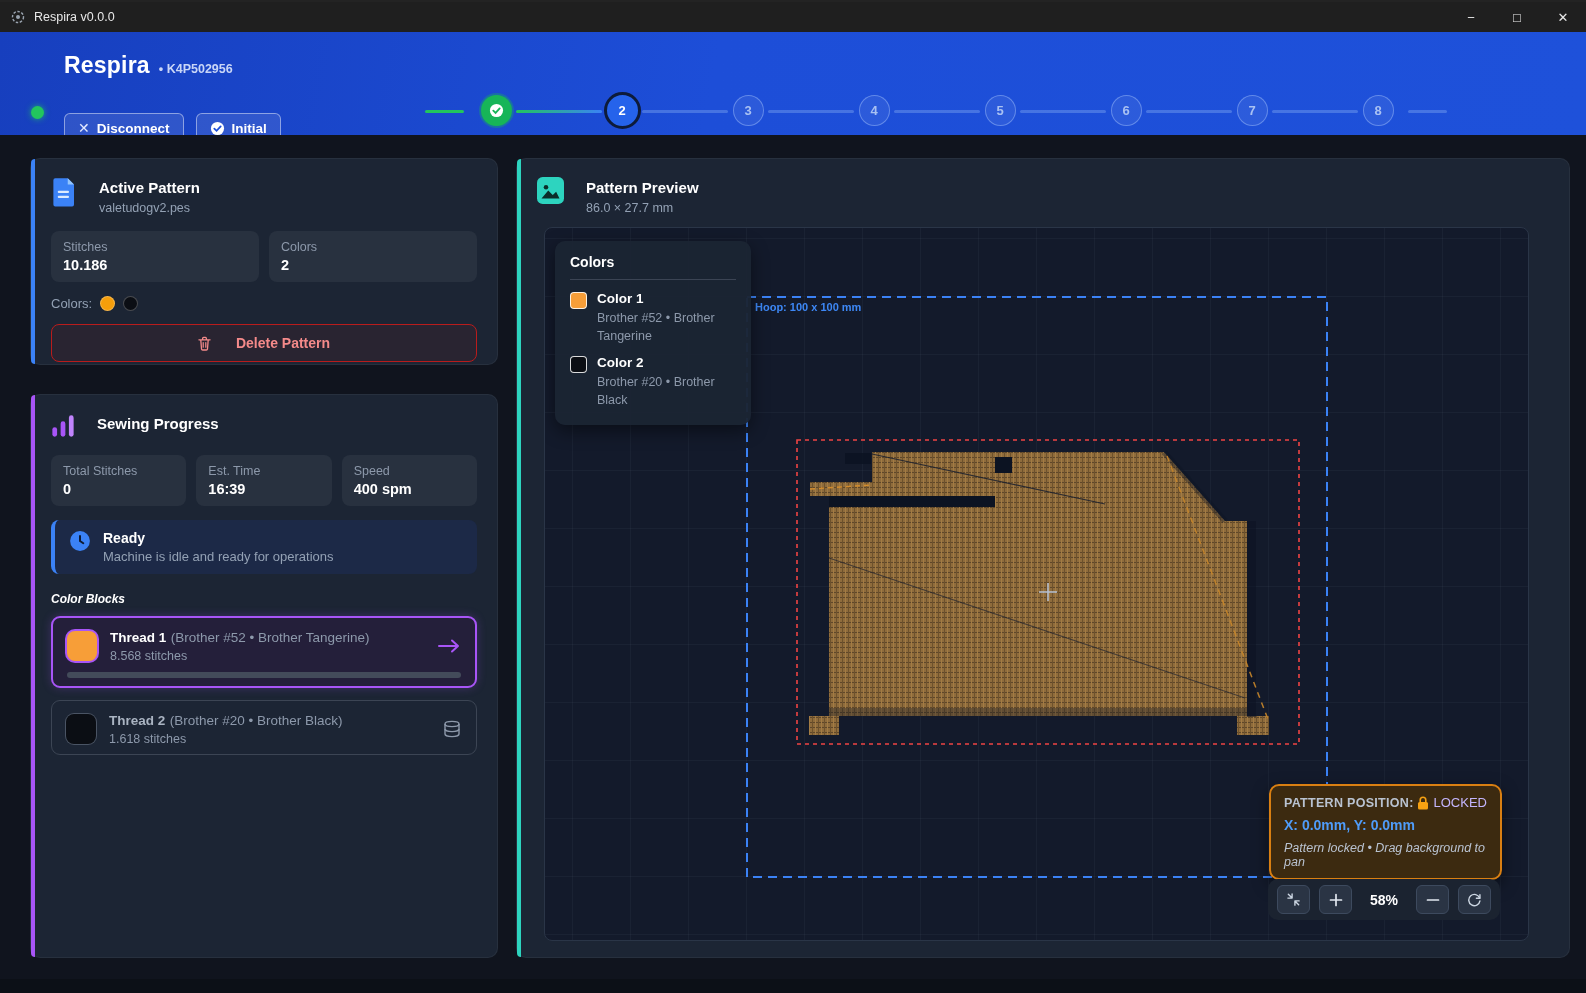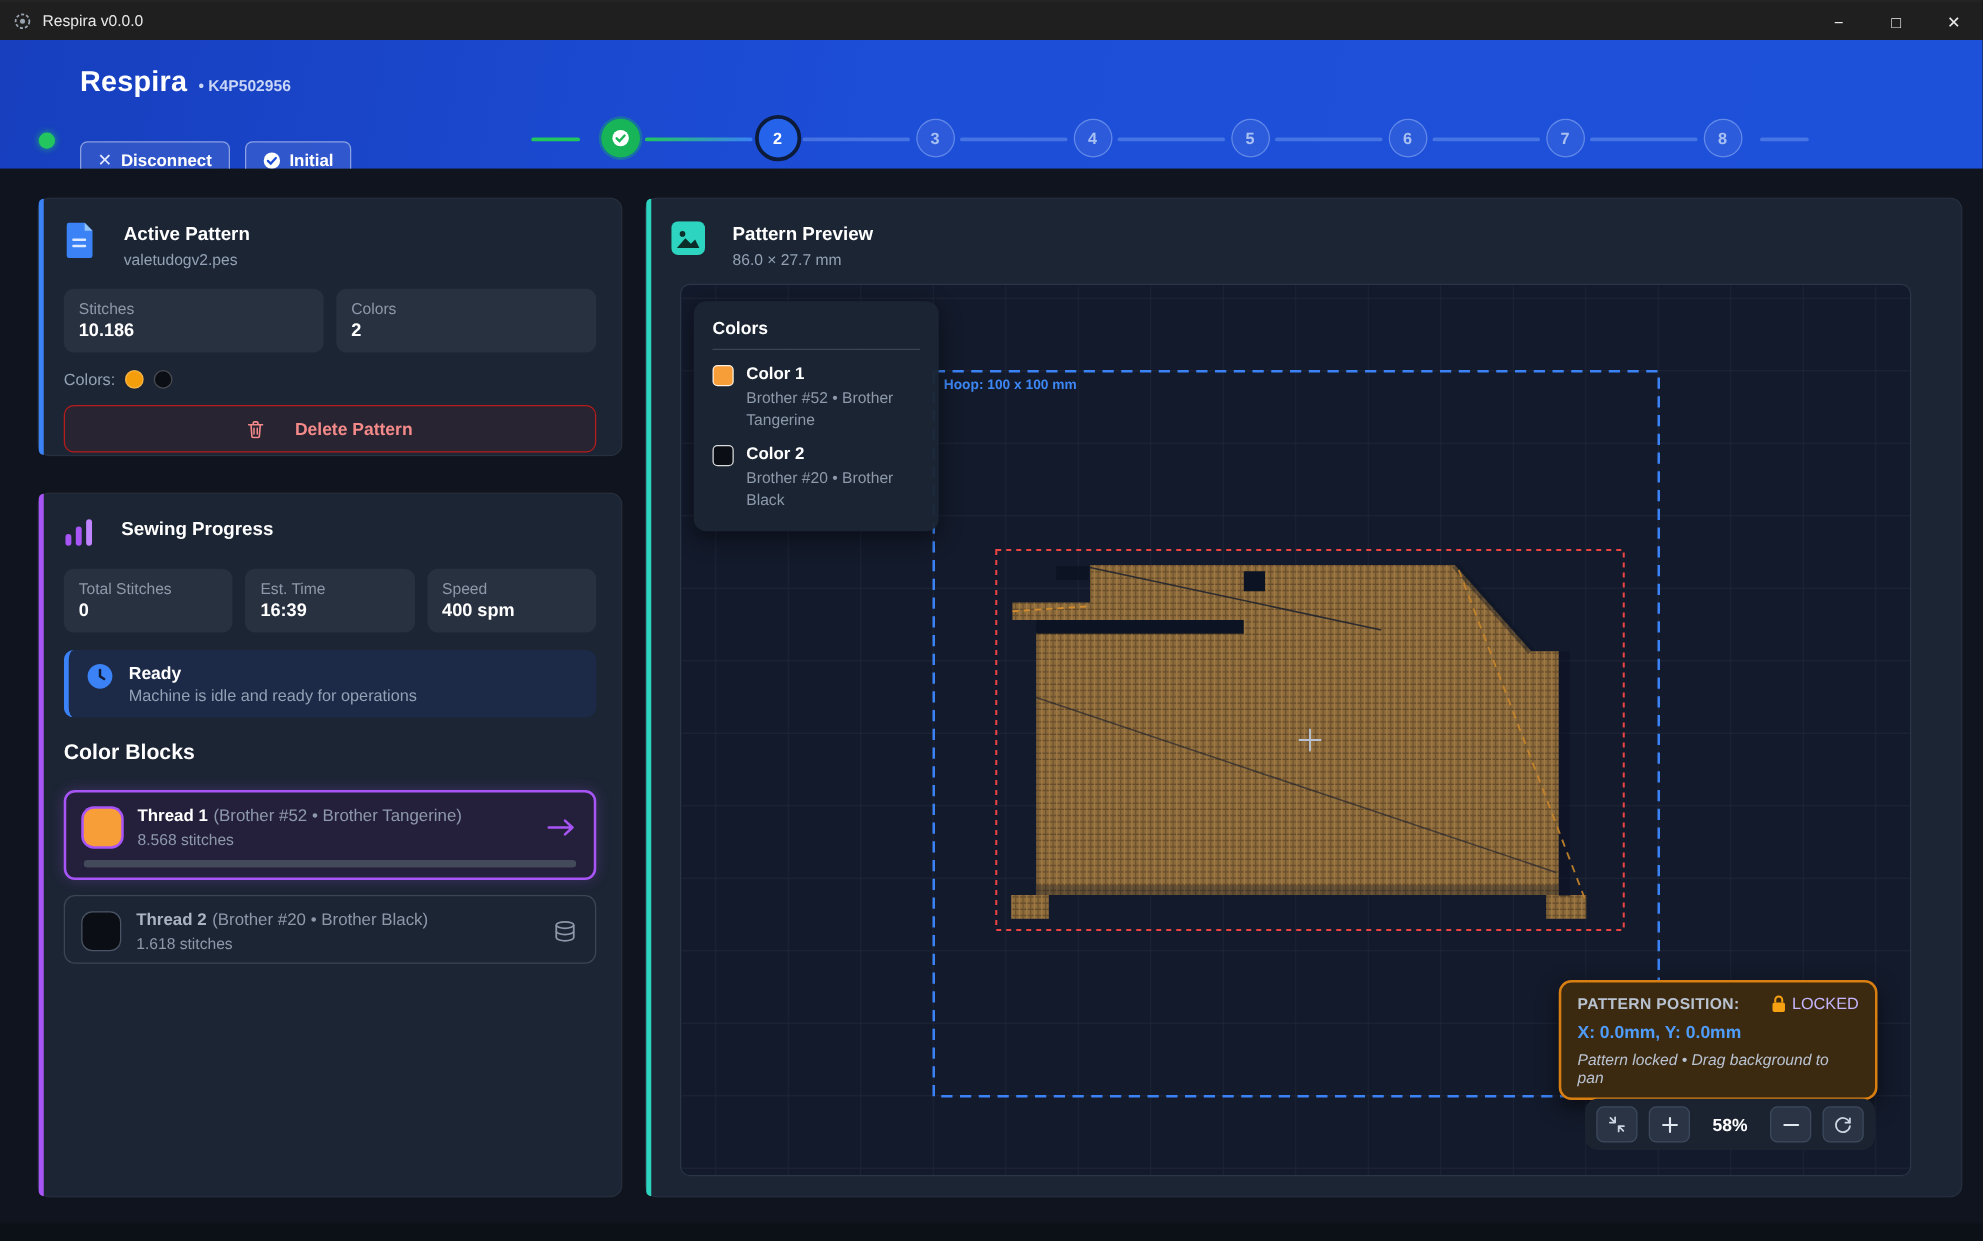--- a/index.html
+++ b/index.html
@@ -67,21 +67,21 @@
 
   .delete-btn { margin-top:13px; height:38px; width:100%; display:flex; align-items:center; justify-content:center;
     gap:25px; background:rgba(153,27,27,.10); border:1px solid #b91c1c; border-radius:8px;
     color:#f48a8a; font-size:14px; font-weight:bold; }
 
   .status-box { margin-top:14px; background:#1c2947; border-left:4px solid #3b82f6; border-radius:8px;
     padding:10px 14px; display:flex; gap:12px; align-items:flex-start; }
   .status-box .st { font-size:14px; font-weight:bold; color:#fff; }
   .status-box .sd { font-size:13px; color:#93a1b4; margin-top:3px; }
 
-  .cb-label { font-size:17px; font-weight:bold; color:#fff; margin:18px 0 20px; }
+  .cb-label { font-size:12px; font-weight:bold; color:#fff; margin:18px 0 10px;font-style:italic; }
   .thread { border-radius:9px; padding:10px 14px 8px; position:relative; margin-bottom:12px; }
   .thread.active { border:2px solid #a855f7; background:#241f3a; box-shadow:0 0 10px rgba(168,85,247,.25); }
   .thread.idle { border:1px solid #3c4554; background:#1c2534; }
   .t-row { display:flex; align-items:center; gap:13px; }
   .t-swatch { width:30px; height:30px; border-radius:8px; flex:none; }
   .thread.active .t-swatch { box-shadow:0 0 0 2px #a855f7; }
   .thread.idle .t-swatch { box-shadow:0 0 0 1px #4a5464; }
   .t-name { font-size:13.5px; color:#fff; font-weight:bold; }
   .t-detail { font-size:13.5px; color:#8d99ab; font-weight:normal; }
   .thread.idle .t-name { color:#aab4c2; }
@@ -95,21 +95,21 @@
   .legend { position:absolute; left:10px; top:13px; width:196px; background:rgba(27,36,51,.96);
     border-radius:10px; padding:13px 15px; box-shadow:0 6px 18px rgba(0,0,0,.45); }
   .legend .lt { font-size:14px; font-weight:bold; color:#fff; padding-bottom:9px;
     border-bottom:1px solid #3b4454; margin-bottom:11px; }
   .lg-entry { display:flex; gap:10px; margin-bottom:10px; }
   .lg-swatch { width:17px; height:17px; border-radius:4px; flex:none; margin-top:1px;
     border:1.5px solid rgba(255,255,255,.85); }
   .lg-name { font-size:13.5px; font-weight:bold; color:#fff; }
   .lg-detail { font-size:12.5px; color:#8d99ab; margin-top:3px; line-height:1.45; }
 
-  .pos-overlay { position:absolute; right:26px; top:556px; width:255px; background:#3c2a10;
+  .pos-overlay { position:absolute; right:26px; top:556px; width:233px; background:#3c2a10;
     border:2px solid #d97f12; border-radius:10px; padding:9px 13px; box-shadow:0 6px 16px rgba(0,0,0,.5); }
   .po-r1 { display:flex; align-items:center; justify-content:space-between; }
   .po-label { font-size:12.5px; font-weight:bold; color:#b9c2d0; letter-spacing:.3px; }
   .po-lock { display:flex; align-items:center; gap:5px; color:#c4b5fd; font-size:13px; font-weight:normal; }
   .po-coords { font-size:14px; font-weight:bold; color:#4f9cf9; margin-top:7px; }
   .po-hint { font-size:12.5px; font-style:italic; color:#b9c2d0; margin-top:8px; }
 
   .zoom-bar { position:absolute; right:28px; bottom:20px; background:#1b2330; border-radius:10px;
     padding:6px 9px; display:flex; align-items:center; gap:9px; }
   .z-btn { width:33px; height:29px; background:#2a3444; border:1px solid #3d4a5e; border-radius:6px;

